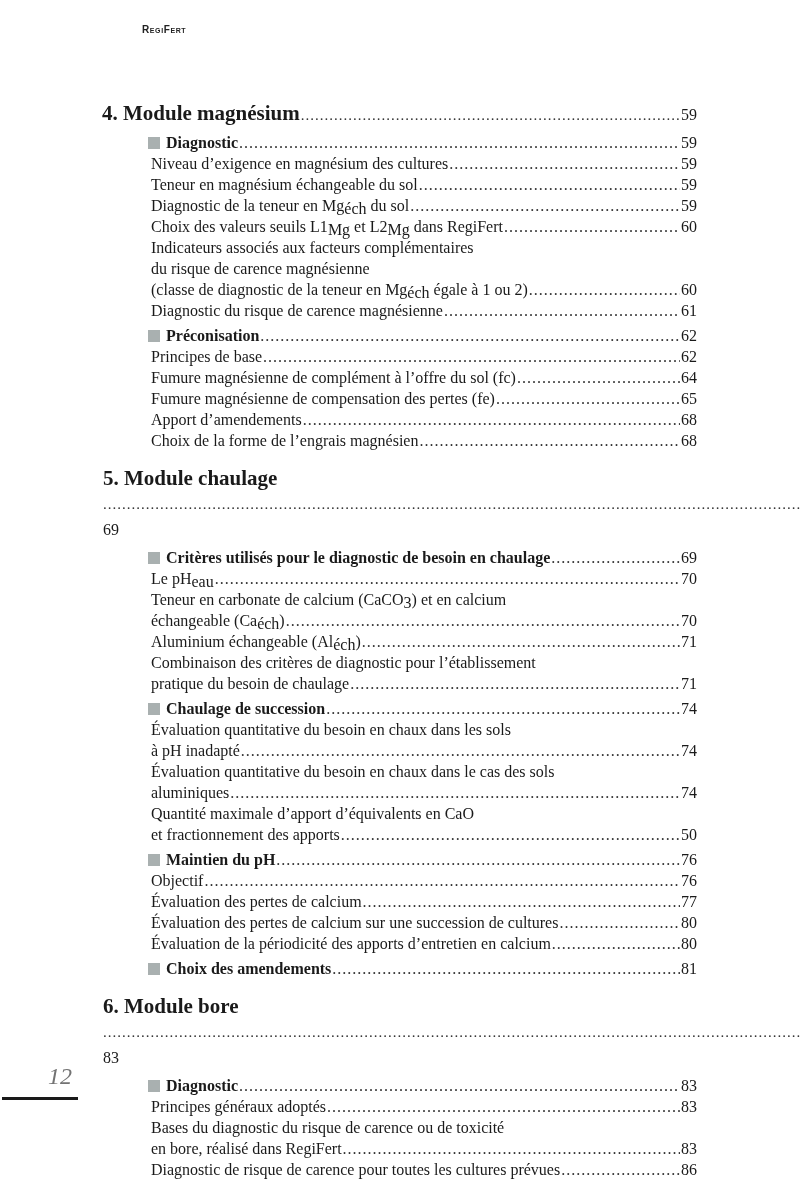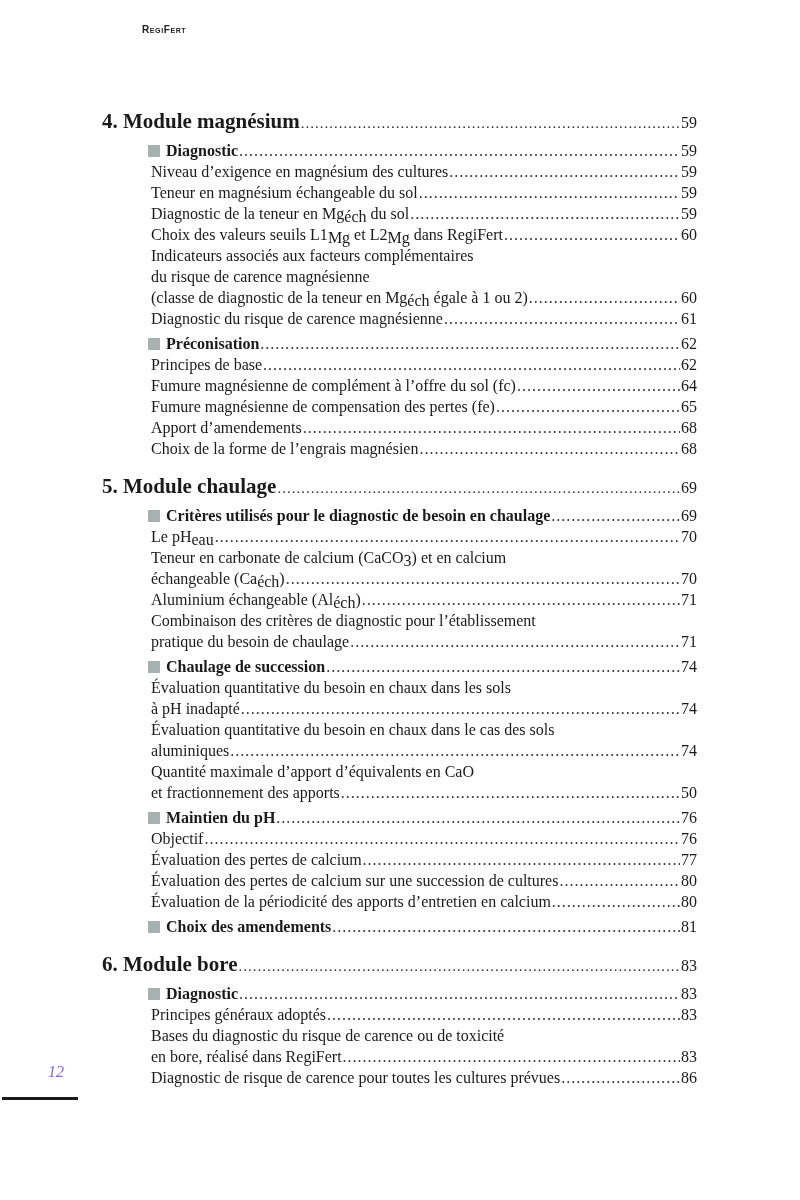--- a/index.html
+++ b/index.html
@@ -18,36 +18,36 @@
   .row { display: flex; align-items: baseline; white-space: nowrap; }
   .row .label { flex: 0 0 auto; }
   .row .leader {
     flex: 1 1 auto; overflow: hidden; margin: 0 1px;
     white-space: nowrap; letter-spacing: 1px; color: #333;
   }
   .row .leader::before {
     content: "................................................................................................................................................................................................................";
   }
   .row .page { flex: 0 0 auto; }
-  .module { font-size: 21px; font-weight: bold; line-height: 26px; margin-top: 8px; }
-  .module.gap { margin-top: 14px; }
+  .module { font-size: 21px; font-weight: bold; line-height: 26px; margin-top: 0; }
+  .module.gap { margin-top: 14px; flex-direction: column; }
   .module .leader { font-size: 15px; font-weight: normal; }
   .module .page { font-size: 16px; font-weight: normal; }
   .section { font-size: 16px; font-weight: bold; line-height: 21px; margin-top: 4px; margin-left: 46px; }
   .section .leader, .section .page { font-weight: normal; }
   .bullet {
     display: inline-block; width: 12px; height: 12px; background: #a9b0b0;
     margin-right: 6px; vertical-align: -1px;
   }
   .item { font-size: 16px; line-height: 21px; padding-left: 49px; }
   .noleader { font-size: 16px; line-height: 21px; padding-left: 49px; white-space: nowrap; }
   sub { font-size: 16px; vertical-align: -3px; line-height: 0; }
   .page-number {
     position: absolute; left: 48px; top: 1063px;
-    font-size: 16px; font-style: italic; color: #8b5cf6;
+    font-size: 24px; font-style: italic; color: #737373;
   }
   .page-rule {
     position: absolute; left: 2px; top: 1097px; width: 76px; height: 3px; background: #1a1a1a;
   }
 </style>
 </head>
 <body>
 
 <div class="running-head">RegiFert</div>
 

